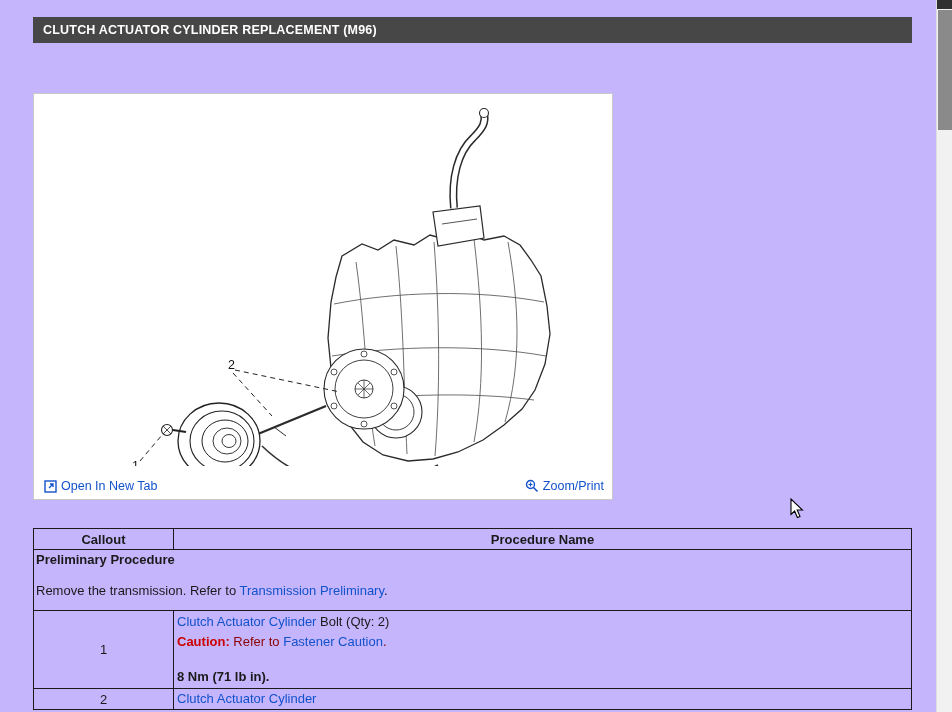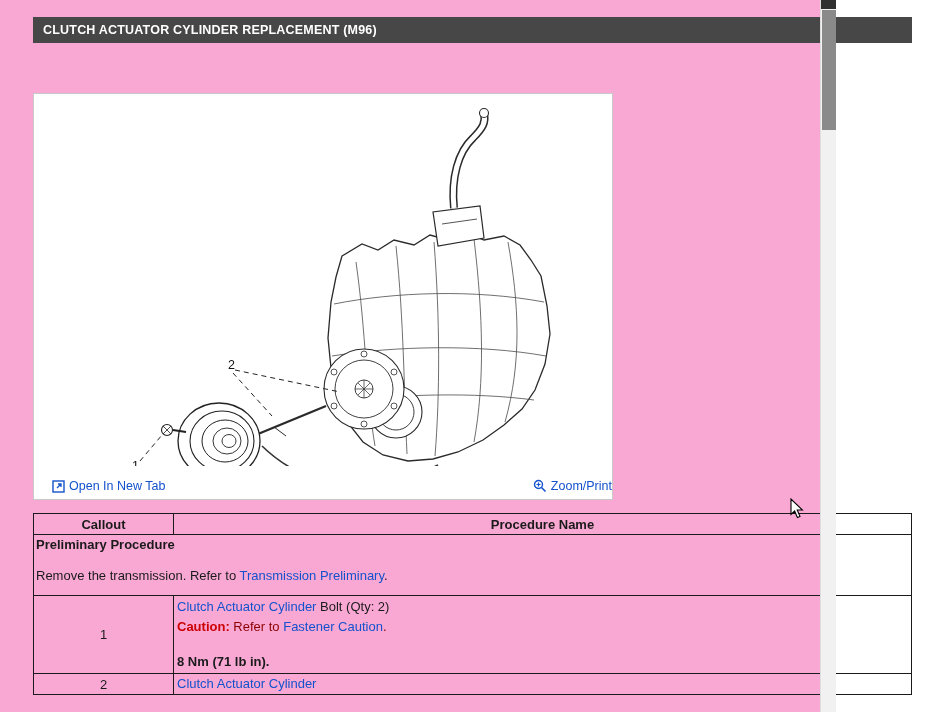--- a/index.html
+++ b/index.html
@@ -1,46 +1,46 @@
 <!DOCTYPE html>
 <html><head>
 <meta charset="utf-8">
 <style>
   * { margin:0; padding:0; box-sizing:border-box; }
   html,body { width:952px; height:712px; background:#ffffff; font-family:"Liberation Sans", sans-serif; overflow:hidden; }
-  .page { position:relative; width:836px; height:712px; background:#f9a8d4; }
+  .page { position:relative; width:952px; height:712px; background:#c4b5fd; }
 
   
   .title-bar {
     position:absolute; left:33px; top:17px; width:879px; height:26px;
     background:#474747; color:#fff; font-size:12.5px; font-weight:bold;
     line-height:26px; padding-left:10px; letter-spacing:.2px;
   }
 
   
   .doc-id {
     position:absolute; top:76px; left:33px; width:879px;
     text-align:right; font-size:13px; font-weight:bold; color:#1a1a1a;
   }
 
   
   .figure-panel {
     position:absolute; left:33px; top:93px; width:580px; height:407px;
     border:1px solid #c9c9c9; background:#fff;
   }
   .figure-canvas { position:absolute; left:0; top:0; width:578px; height:372px; }
-  .figure-links { position:absolute; left:8px; bottom:6px; width:100%; height:20px; }
+  .figure-links { position:absolute; left:0; bottom:6px; width:100%; height:20px; }
   .fig-link { position:absolute; bottom:0; font-size:12.5px; color:#1352cc; text-decoration:none; cursor:pointer; display:flex; align-items:center; gap:4px; }
   .fig-link.left { left:10px; }
   .fig-link.right { right:8px; }
   .fig-link svg { display:block; }
 
   
   table.callout-table {
-    position:absolute; left:33px; top:513px; width:879px;
+    position:absolute; left:33px; top:528px; width:879px;
     border-collapse:collapse; font-size:13px; color:#1a1a1a;
     table-layout:fixed;
   }
   table.callout-table th, table.callout-table td { border:1px solid #1a1a1a; }
   th.col-callout { width:140px; }
   table.callout-table th { font-weight:bold; text-align:center; height:21px; padding:1px 2px; }
   td.prelim-cell { padding:2px 18px 12px 2px; }
   .prelim-title { font-weight:bold; }
   .prelim-text { margin-top:16px; }
   td.callout-cell { text-align:center; vertical-align:middle; }

